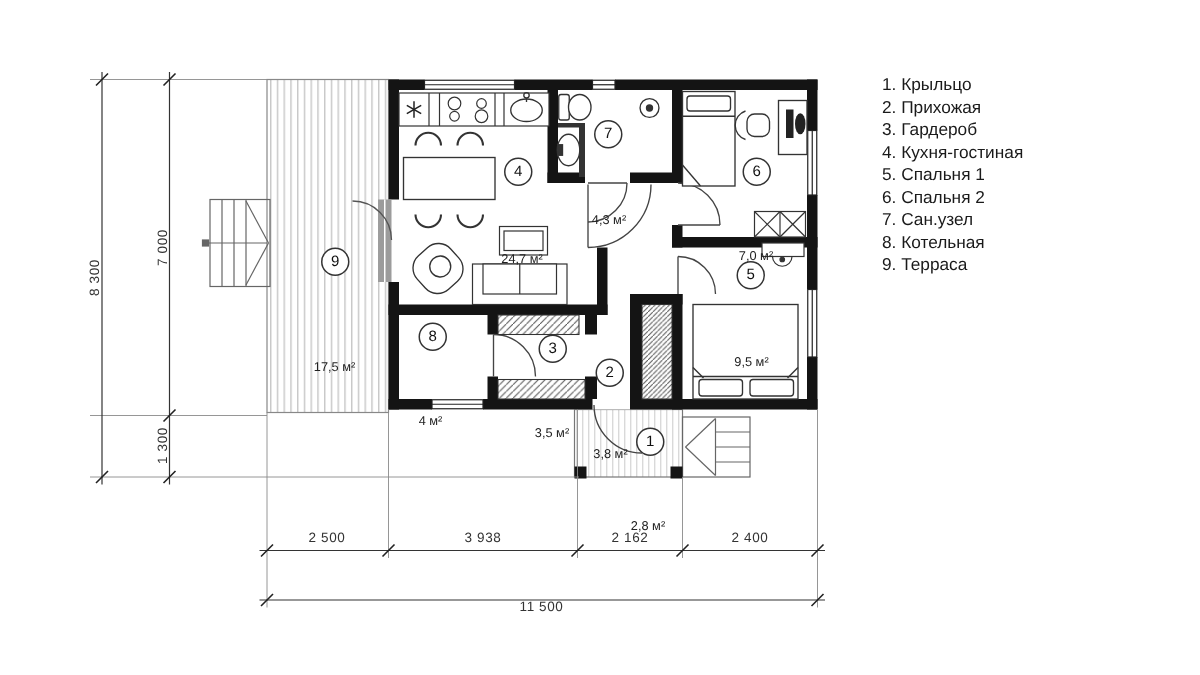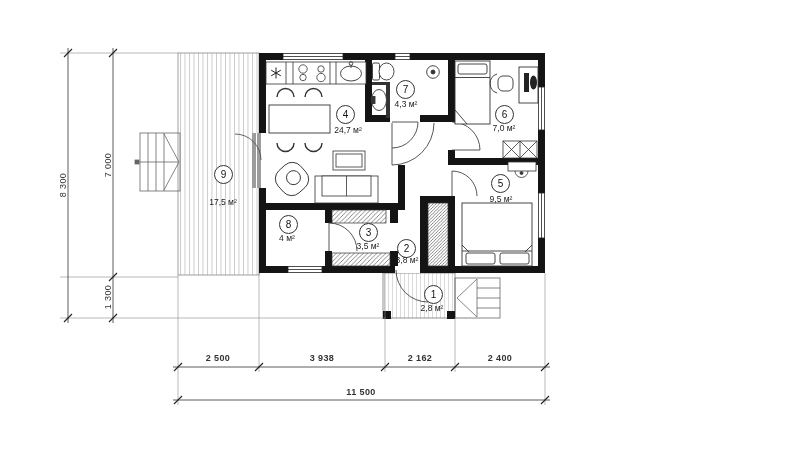--- a/index.html
+++ b/index.html
@@ -3,23 +3,23 @@
 <meta charset="utf-8">
 <style>
   html,body{margin:0;padding:0;background:#fff;}
   .canvas{position:relative;width:800px;height:450px;background:#fff;overflow:hidden;
           font-family:"Liberation Sans",sans-serif;}
   svg{position:absolute;left:0;top:0;}
   .legend{position:absolute;left:588px;top:50px;font-size:11.5px;line-height:15px;color:#1a1a1a;}
   .badge{position:absolute;width:17px;height:17px;border:1px solid #333;border-radius:50%;
          background:#fff;display:flex;align-items:center;justify-content:center;
          font-size:10px;color:#111;}
-  .area{position:absolute;width:56px;text-align:center;font-size:8.5px;color:#222;}
+  .area{position:absolute;width:56px;text-align:center;font-size:8.5px;color:#222;margin-top:42px;}
   .dim{position:absolute;font-size:9px;color:#333;letter-spacing:.4px;white-space:nowrap;
-       transform:translate(-50%,-50%);font-weight:bold;}
+       transform:translate(-50%,-50%);}
   .dimv{position:absolute;font-size:9px;color:#333;letter-spacing:.4px;white-space:nowrap;
        transform:translate(-50%,-50%) rotate(-90deg);}
 </style>
 </head>
 <body>
 
 <div class="canvas">
 
 <svg width="800" height="450" viewBox="0 0 800 450">
   <defs>
@@ -307,19 +307,30 @@
 <div class="badge" style="left:279px;top:215px">8</div>
 <div class="area" style="left:259px;top:233px">4 м²</div>
 
 <div class="badge" style="left:214px;top:165px">9</div>
 <div class="area" style="left:195px;top:197px">17,5 м²</div>
 
 <div class="dim" style="left:218px;top:358px">2 500</div>
 <div class="dim" style="left:322px;top:358px">3 938</div>
 <div class="dim" style="left:420px;top:358px">2 162</div>
 <div class="dim" style="left:500px;top:358px">2 400</div>
-<div class="dim" style="left:361px;top:392px">11 500</div>
+<div class="dim" style="left:361px;top:404px">11 500</div>
 <div class="dimv" style="left:63px;top:185px">8 300</div>
 <div class="dimv" style="left:108px;top:165px">7 000</div>
 <div class="dimv" style="left:108px;top:297px">1 300</div>
 
-
+<div class="legend">
+  <div>1. Крыльцо</div>
+  <div>2. Прихожая</div>
+  <div>3. Гардероб</div>
+  <div>4. Кухня-гостиная</div>
+  <div>5. Спальня 1</div>
+  <div>6. Спальня 2</div>
+  <div>7. Сан.узел</div>
+  <div>8. Котельная</div>
+  <div>9. Терраса</div>
 </div>
 
+</div>
+
 </body></html>

